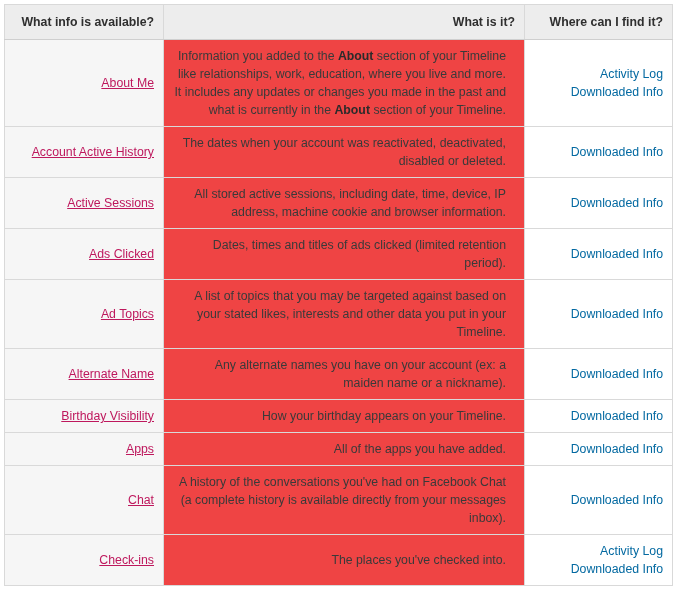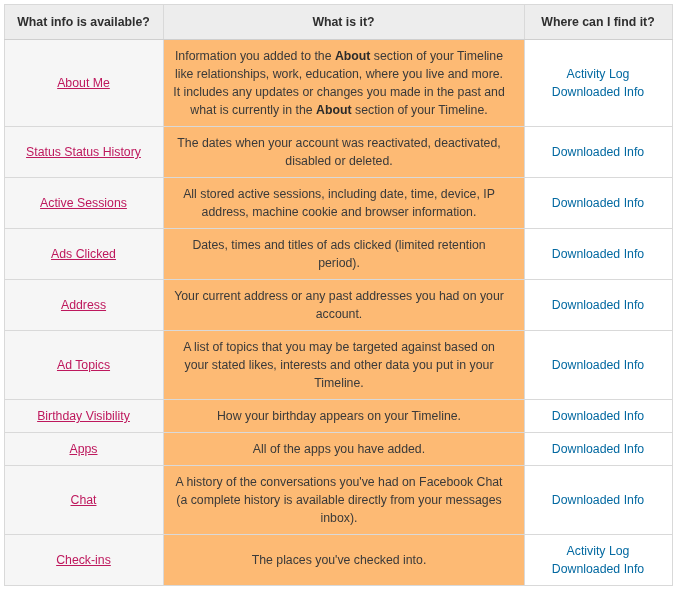--- a/index.html
+++ b/index.html
@@ -30,41 +30,41 @@
     line-height: 18px;
   }
   table.info-table col.c1 { width: 159px; }
   table.info-table col.c2 { width: 361px; }
   table.info-table col.c3 { width: 148px; }
 
   table.info-table th,
   table.info-table td {
     border: 1px solid #d9d9d9;
     vertical-align: middle;
-    text-align: center;
+    text-align: right;
     padding: 7px 9px 7px 8px;
     box-sizing: border-box;
   }
   table.info-table thead th {
     background: #ededed;
     font-weight: bold;
     color: #2f2f2f;
     font-size: 12.3px;
     height: 34px;
     padding-top: 8px;
     padding-bottom: 8px;
     border-bottom: 1px solid #cfcfcf;
   }
   table.info-table tbody td.col-name {
     background: #f6f6f6;
     color: #be185d;
     text-decoration: underline;
   }
   table.info-table tbody td.col-desc {
-    background: #fdba74;
+    background: #ef4444;
     color: #3a3a3a;
     padding-right: 18px;
   }
   table.info-table tbody td.col-where {
     background: #ffffff;
     color: #0369a1;
     white-space: pre-line;
   }
   table.info-table tbody td.col-desc b {
     font-weight: bold;
@@ -91,49 +91,49 @@
     <tbody>
 
       <tr>
         <td class="col-name">About Me</td>
         <td class="col-desc"><span>Information you added to the </span><b>About</b><span> section of your Timeline like relationships, work, education, where you live and more. It includes any updates or changes you made in the past and what is currently in the </span><b>About</b><span> section of your Timeline.</span></td>
         <td class="col-where">Activity Log
 Downloaded Info</td>
       </tr>
 
       <tr>
-        <td class="col-name">Status Status History</td>
+        <td class="col-name">Account Active History</td>
         <td class="col-desc">The dates when your account was reactivated, deactivated, disabled or deleted.</td>
         <td class="col-where">Downloaded Info</td>
       </tr>
 
       <tr>
         <td class="col-name">Active Sessions</td>
         <td class="col-desc">All stored active sessions, including date, time, device, IP address, machine cookie and browser information.</td>
         <td class="col-where">Downloaded Info</td>
       </tr>
 
       <tr>
         <td class="col-name">Ads Clicked</td>
         <td class="col-desc">Dates, times and titles of ads clicked (limited retention period).</td>
         <td class="col-where">Downloaded Info</td>
       </tr>
 
-      <tr>
-        <td class="col-name">Address</td>
-        <td class="col-desc">Your current address or any past addresses you had on your account.</td>
-        <td class="col-where">Downloaded Info</td>
-      </tr>
 
       <tr>
         <td class="col-name">Ad Topics</td>
         <td class="col-desc">A list of topics that you may be targeted against based on your stated likes, interests and other data you put in your Timeline.</td>
         <td class="col-where">Downloaded Info</td>
       </tr>
 
+      <tr>
+        <td class="col-name">Alternate Name</td>
+        <td class="col-desc">Any alternate names you have on your account (ex: a maiden name or a nickname).</td>
+        <td class="col-where">Downloaded Info</td>
+      </tr>
 
       <tr>
         <td class="col-name">Birthday Visibility</td>
         <td class="col-desc">How your birthday appears on your Timeline.</td>
         <td class="col-where">Downloaded Info</td>
       </tr>
 
       <tr>
         <td class="col-name">Apps</td>
         <td class="col-desc">All of the apps you have added.</td>

